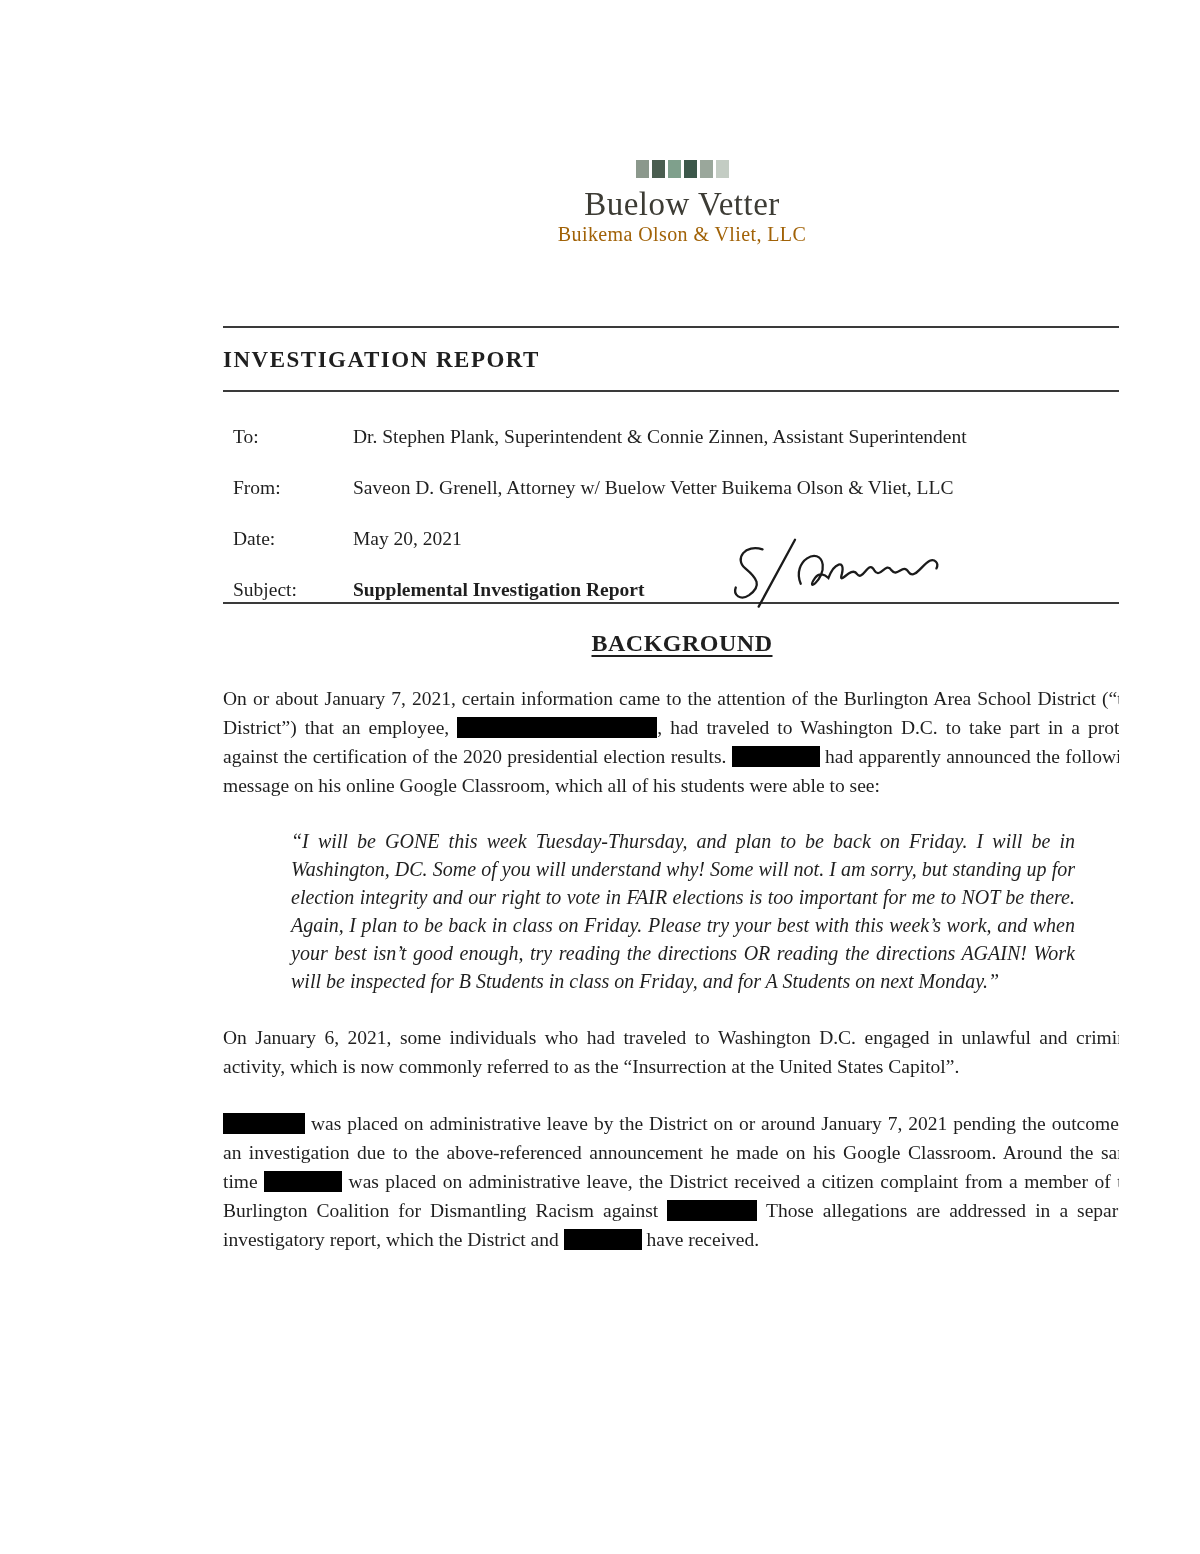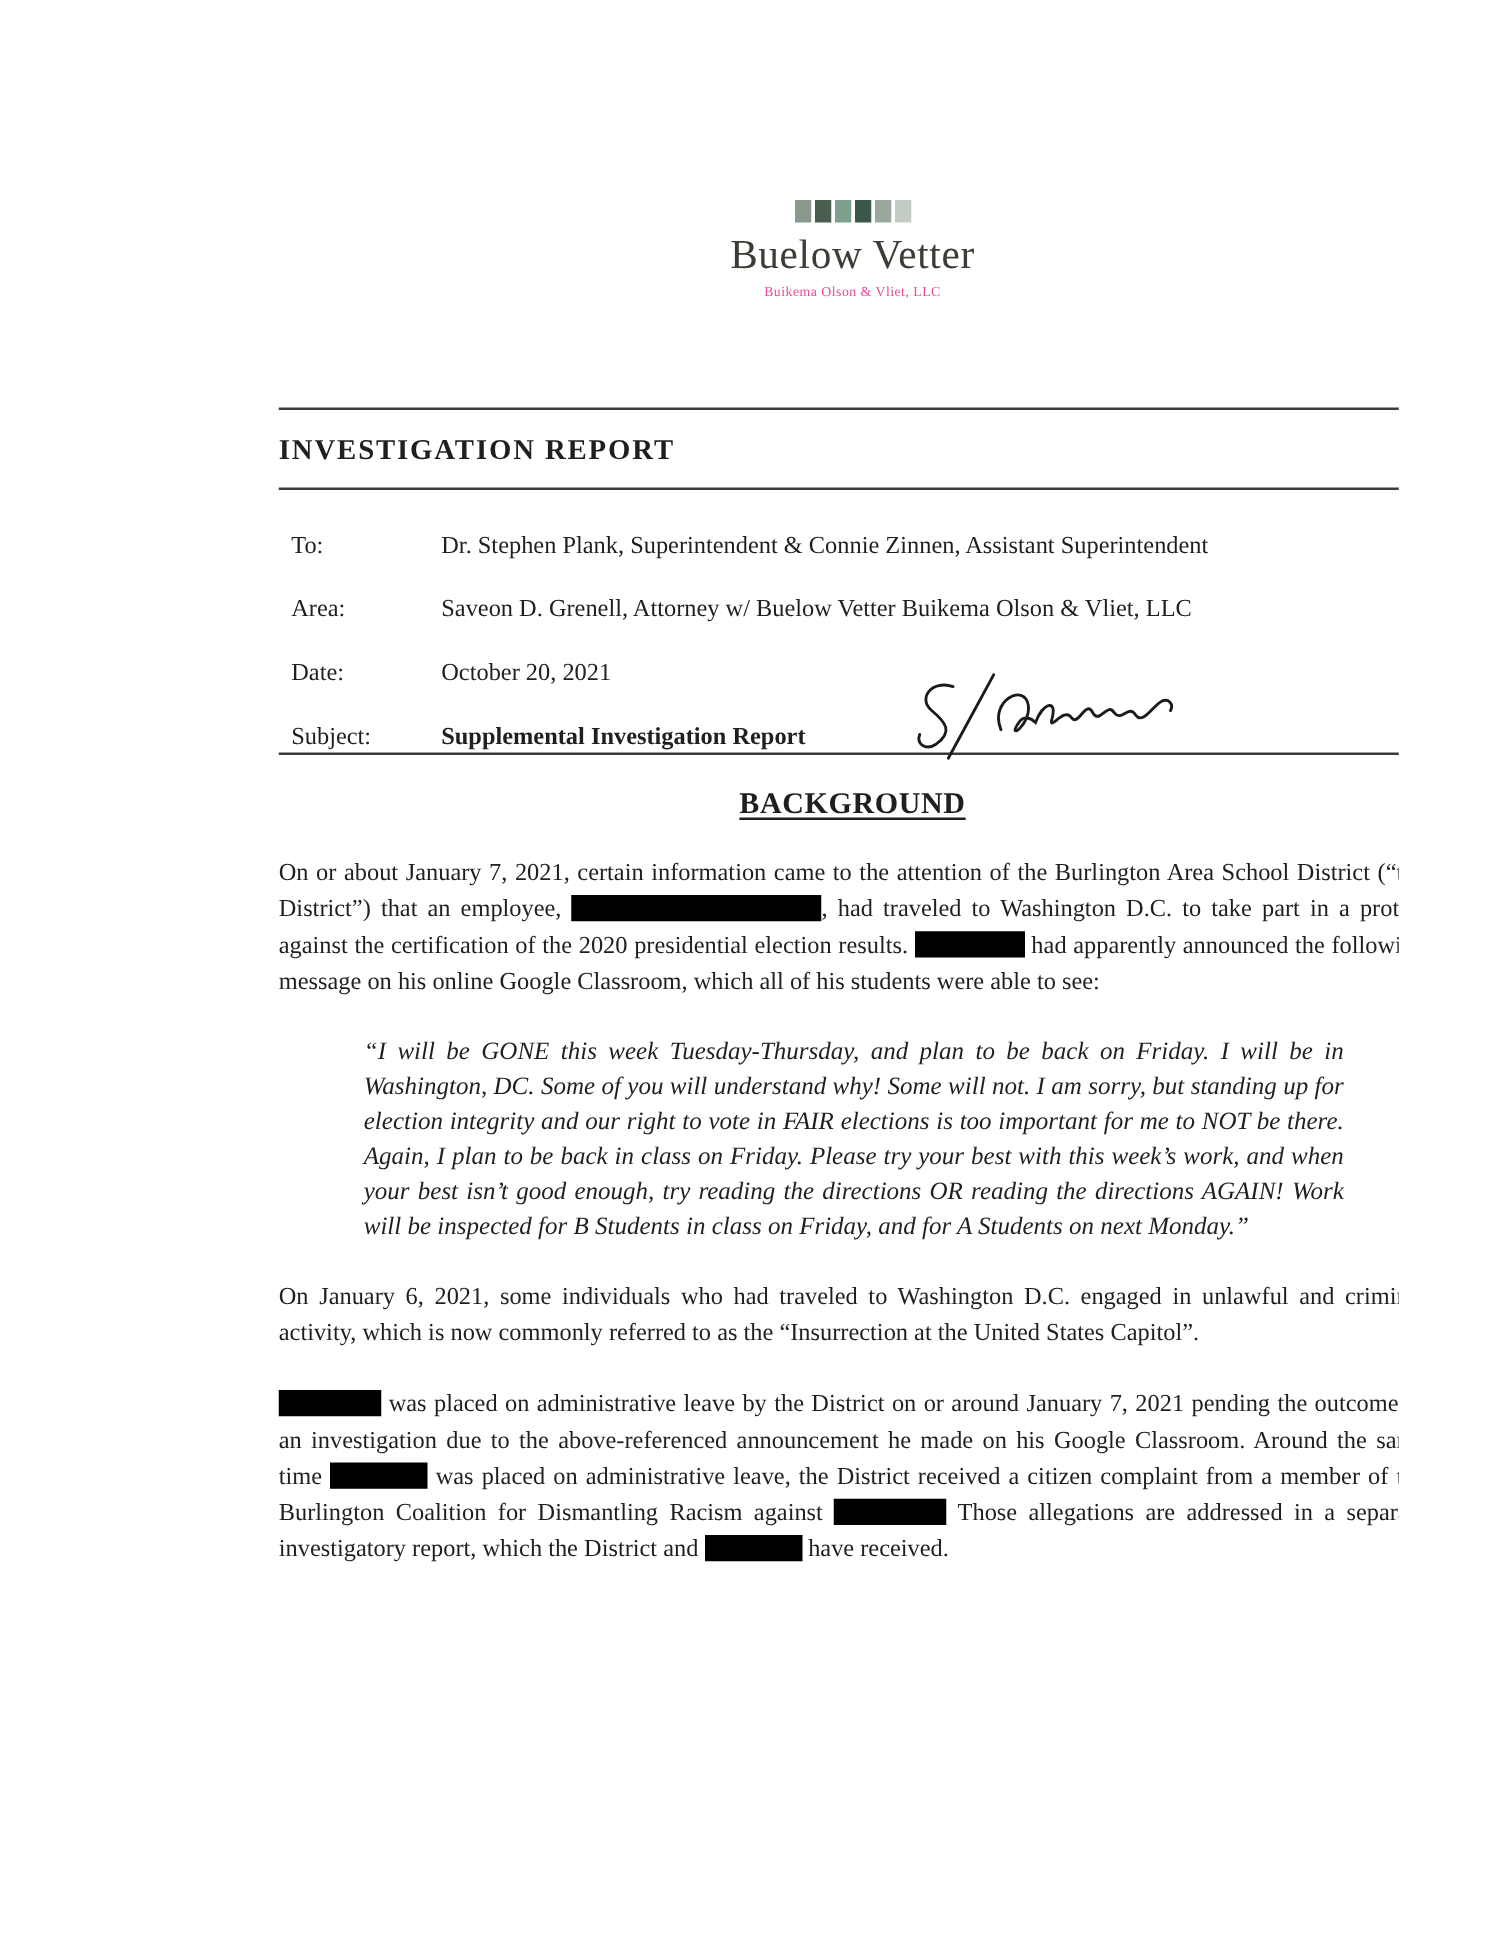--- a/index.html
+++ b/index.html
@@ -27,23 +27,23 @@
   .sq { display: inline-block; width: 13px; height: 18px; }
   .firm-name {
     margin-top: 8px;
     font-size: 33px;
     line-height: 36px;
     color: #3d3c35;
     letter-spacing: 0.5px;
   }
   .firm-subtitle {
     margin-top: 2px;
-    font-size: 11px;
+    font-size: 20px;
     line-height: 20px;
-    color: #ec4899;
+    color: #a16207;
     letter-spacing: 0.4px;
   }
 
   .rule { border: 0; border-top: 2px solid #3a3a3a; margin: 0; width: 100%; }
   .rule-1 { margin-top: 82px; }
   .rule-2 { margin-top: 15px; }
   .rule-3 { margin-top: 0; }
 
   .report-title {
     margin: 17px 0 0 0;
@@ -132,26 +132,26 @@
     <h1 class="report-title">INVESTIGATION REPORT</h1>
 
     <hr class="rule rule-2">
 
     <section class="memo">
       <div class="memo-row">
         <span class="memo-label">To:</span>
         <span class="memo-value">Dr. Stephen Plank, Superintendent &amp; Connie Zinnen, Assistant Superintendent</span>
       </div>
       <div class="memo-row">
-        <span class="memo-label">Area:</span>
+        <span class="memo-label">From:</span>
         <span class="memo-value">Saveon D. Grenell, Attorney w/ Buelow Vetter Buikema Olson &amp; Vliet, LLC</span>
       </div>
       <div class="memo-row">
         <span class="memo-label">Date:</span>
-        <span class="memo-value">October 20, 2021</span>
+        <span class="memo-value">May 20, 2021</span>
       </div>
       <div class="memo-row">
         <span class="memo-label">Subject:</span>
         <span class="memo-value bold">Supplemental Investigation Report</span>
       </div>
 
       <svg class="signature" viewBox="0 0 230 90" fill="none" aria-label="S/Grenell">
         <path d="M36,16 C18,10 6,26 18,36 C30,46 36,54 22,64 C13,70 5,64 8,56" stroke="#1b1b1b" stroke-width="2.4" stroke-linecap="round" fill="none"></path>
         <path d="M32,76 L70,6" stroke="#1b1b1b" stroke-width="2.4" stroke-linecap="round" fill="none"></path>
         <path d="M76,52 C66,28 96,12 99,32 C101,48 80,62 91,46 C95,40 101,42 105,46 C111,30 123,26 119,42 C115,56 129,32 135,42 C141,50 147,26 153,38 C159,48 165,28 171,38 C177,46 183,30 189,40 C195,48 203,32 211,28 C216,26 221,30 218,36" stroke="#1b1b1b" stroke-width="2.4" stroke-linecap="round" fill="none"></path>

